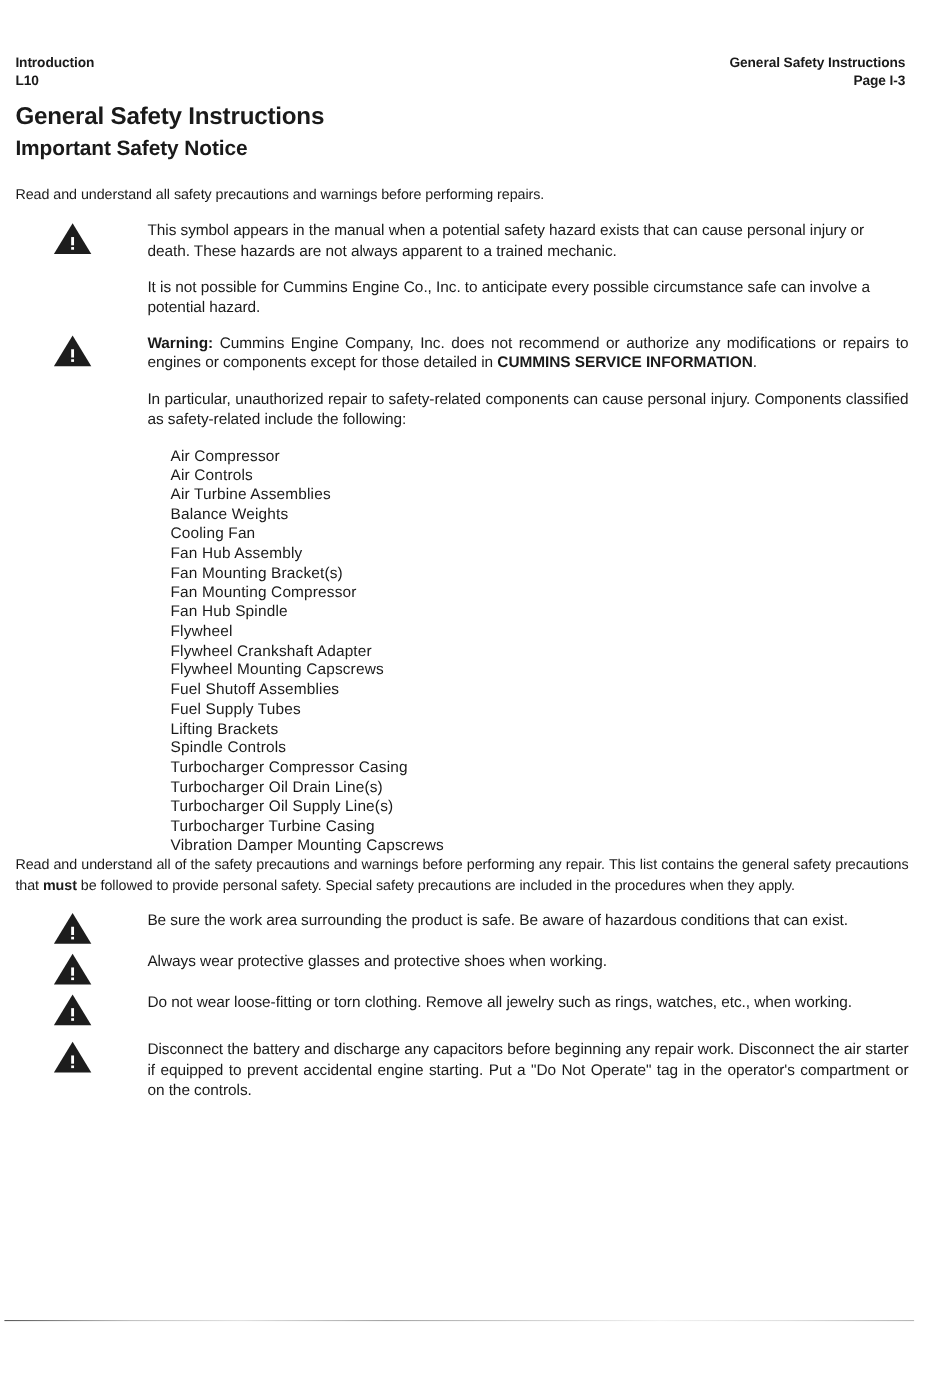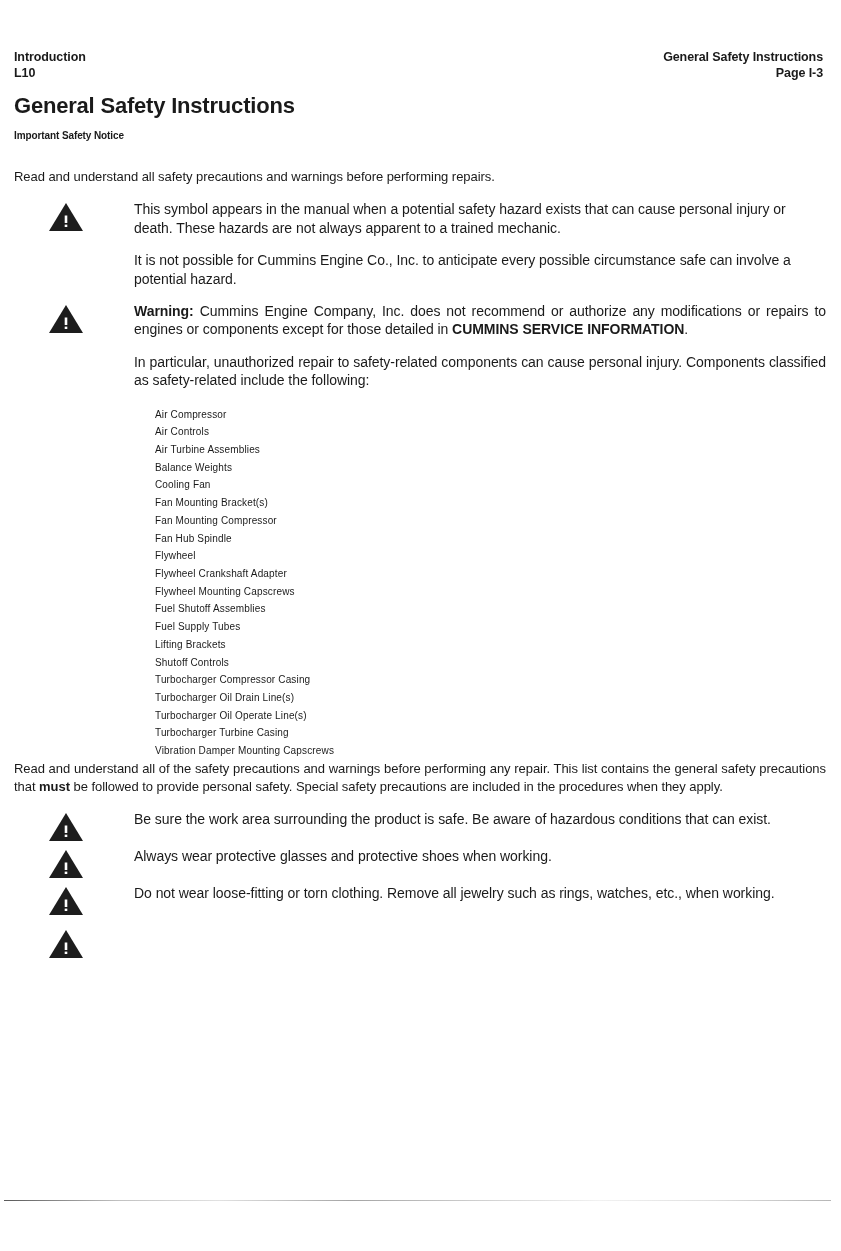--- a/index.html
+++ b/index.html
@@ -46,21 +46,21 @@
   }
 
   h1.doc-title {
     font-size: 22px;
     font-weight: bold;
     margin: 0 0 2px 0;
     letter-spacing: -0.2px;
     line-height: 28px;
   }
   h2.doc-subtitle {
-    font-size: 10px;
+    font-size: 19px;
     font-weight: bold;
     margin: 6px 0 0 0;
     letter-spacing: -0.1px;
     line-height: 20px;
   }
 
   p.para {
     font-size: 13px;
     line-height: 18.4px;
     margin: 0;
@@ -92,21 +92,21 @@
   }
   .tri-icon svg { display: block; width: 36px; height: 30px; }
 
   
   ul.comp-list {
     list-style: none;
     margin: 16px 0 0 0;
     padding: 0 0 0 141px;
   }
   ul.comp-list li {
-    font-size: 10px;
+    font-size: 14px;
     line-height: 17.7px;
     letter-spacing: 0.15px;
     white-space: nowrap;
   }
 
   .block-gap { margin-top: 20px; }
 
   
   .warn-stack .warn-row { margin-top: 13px; }
   .warn-stack .warn-row.tight { margin-top: 7px; }
@@ -182,33 +182,34 @@
     <div class="warn-row">
       <div class="warn-text justified">In particular, unauthorized repair to safety-related components can cause personal injury. Components classified as safety-related include the following:</div>
     </div>
 
     <ul class="comp-list">
       <li>Air Compressor</li>
       <li>Air Controls</li>
       <li>Air Turbine Assemblies</li>
       <li>Balance Weights</li>
       <li>Cooling Fan</li>
+      <li>Fan Hub Assembly</li>
       <li>Fan Mounting Bracket(s)</li>
       <li>Fan Mounting Compressor</li>
       <li>Fan Hub Spindle</li>
       <li>Flywheel</li>
       <li>Flywheel Crankshaft Adapter</li>
       <li>Flywheel Mounting Capscrews</li>
       <li>Fuel Shutoff Assemblies</li>
       <li>Fuel Supply Tubes</li>
       <li>Lifting Brackets</li>
-      <li>Shutoff Controls</li>
+      <li>Spindle Controls</li>
       <li>Turbocharger Compressor Casing</li>
       <li>Turbocharger Oil Drain Line(s)</li>
-      <li>Turbocharger Oil Operate Line(s)</li>
+      <li>Turbocharger Oil Supply Line(s)</li>
       <li>Turbocharger Turbine Casing</li>
       <li>Vibration Damper Mounting Capscrews</li>
     </ul>
 
     <p class="para justified block-gap"><span>Read and understand all of the safety precautions and warnings before performing any repair. This list contains the general safety precautions that </span><b>must</b><span> be followed to provide personal safety. Special safety precautions are included in the procedures when they apply.</span></p>
 
     <div class="warn-stack">
 
       <div class="warn-row">
         <span class="tri-icon">
@@ -244,20 +245,21 @@
       </div>
 
       <div class="warn-row">
         <span class="tri-icon">
           <svg viewBox="0 0 36 30" xmlns="http://www.w3.org/2000/svg">
             <polygon points="18,1 35,29 1,29" fill="#1d1d1d"></polygon>
             <rect x="16.7" y="13.5" width="2.6" height="7.5" fill="#ffffff"></rect>
             <rect x="16.7" y="22.6" width="2.6" height="2.4" fill="#ffffff"></rect>
           </svg>
         </span>
+        <div class="warn-text justified">Disconnect the battery and discharge any capacitors before beginning any repair work. Disconnect the air starter if equipped to prevent accidental engine starting. Put a "Do Not Operate" tag in the operator's compartment or on the controls.</div>
       </div>
 
     </div>
 
   </div>
 
   <div class="scanline"></div>
 
 </div>
 

